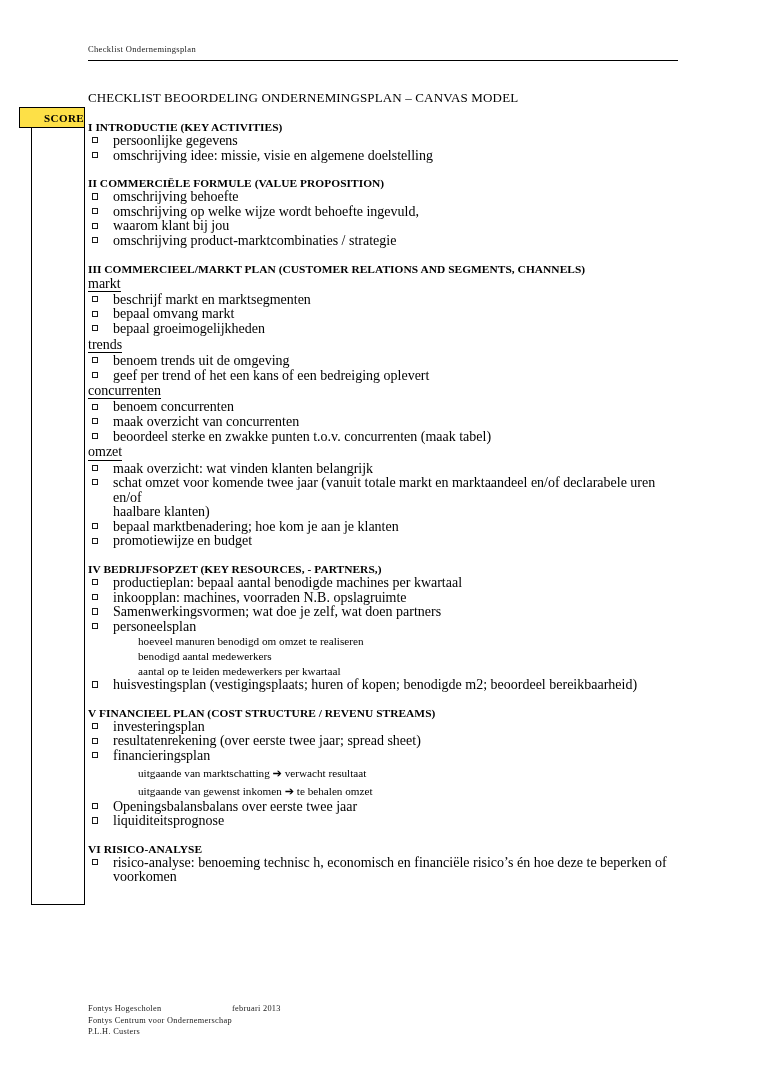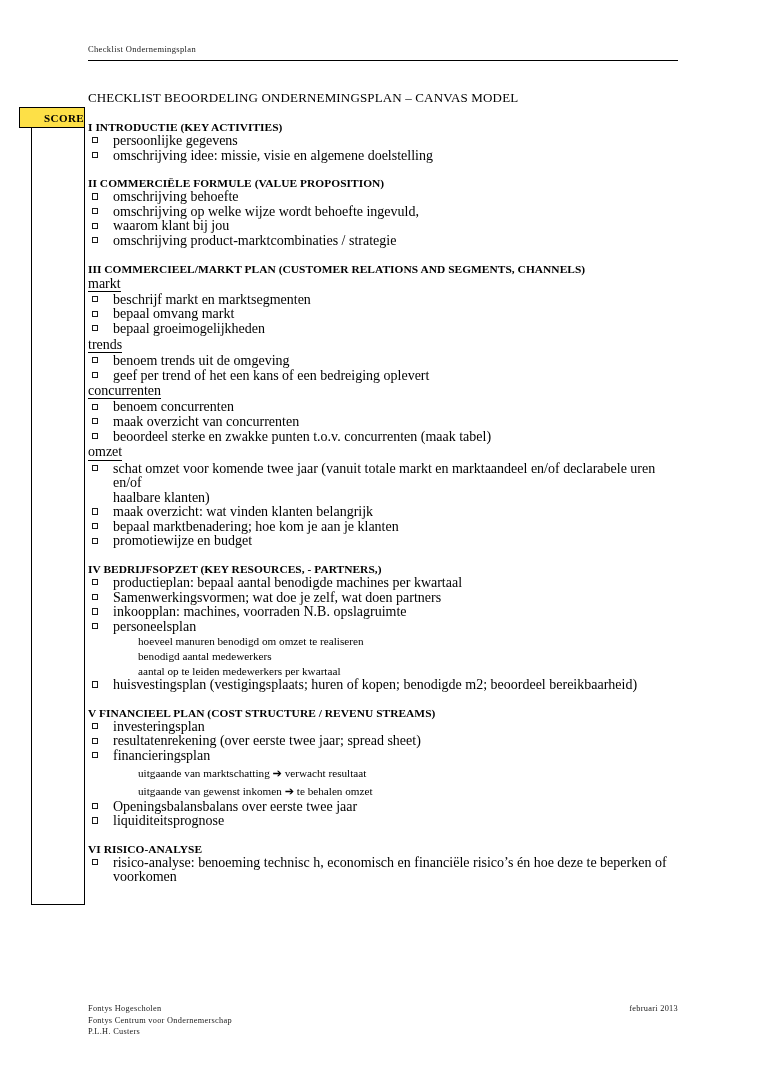--- a/index.html
+++ b/index.html
@@ -139,21 +139,20 @@
     position: absolute;
     left: 88px;
     top: 1003px;
     width: 590px;
     font-size: 8.3px;
     line-height: 11.5px;
     color: #1a1a1a;
   }
   .footer .row {
     display: flex;
-    justify-content: space-between;
     align-items: baseline;
   }
   .footer .left-lines div { white-space: nowrap; letter-spacing: 0.3px; }
   .footer .date { white-space: nowrap; letter-spacing: 0.3px; }
 </style>
 </head>
 <body>
 
 <div class="page-header">
   <div class="hdr-text">Checklist Ondernemingsplan</div>
@@ -250,54 +249,54 @@
       <span class="txt">maak overzicht van concurrenten</span>
     </div>
     <div class="item">
       <span class="box"></span>
       <span class="txt">beoordeel sterke en zwakke punten t.o.v. concurrenten (maak tabel)</span>
     </div>
 
     <div class="sub-head-wrap">
       <span class="sub-head">omzet</span>
     </div>
+    <div class="item">
+      <span class="box"></span>
+      <span class="txt">maak overzicht: wat vinden klanten belangrijk</span>
+    </div>
     <div class="item wrap">
       <span class="box"></span>
       <span class="txt">schat omzet voor komende twee jaar (vanuit totale markt en marktaandeel en/of declarabele uren en/of</span>
       <span class="cont">haalbare klanten)</span>
     </div>
     <div class="item">
       <span class="box"></span>
-      <span class="txt">maak overzicht: wat vinden klanten belangrijk</span>
-    </div>
-    <div class="item">
-      <span class="box"></span>
       <span class="txt">bepaal marktbenadering; hoe kom je aan je klanten</span>
     </div>
     <div class="item">
       <span class="box"></span>
       <span class="txt">promotiewijze en budget</span>
     </div>
   </div>
 
   <div class="gap"></div>
 
   <div class="section">
     <div class="sec-head">IV BEDRIJFSOPZET (KEY RESOURCES, - PARTNERS,)</div>
     <div class="item">
       <span class="box"></span>
       <span class="txt">productieplan: bepaal aantal benodigde machines per kwartaal</span>
     </div>
     <div class="item">
       <span class="box"></span>
+      <span class="txt">inkoopplan: machines, voorraden N.B. opslagruimte</span>
+    </div>
+    <div class="item">
+      <span class="box"></span>
       <span class="txt">Samenwerkingsvormen; wat doe je zelf, wat doen partners</span>
-    </div>
-    <div class="item">
-      <span class="box"></span>
-      <span class="txt">inkoopplan: machines, voorraden N.B. opslagruimte</span>
     </div>
     <div class="item">
       <span class="box"></span>
       <span class="txt">personeelsplan</span>
     </div>
     <div class="subitem">hoeveel manuren benodigd om omzet te realiseren</div>
     <div class="subitem">benodigd aantal medewerkers</div>
     <div class="subitem">aantal op te leiden medewerkers per kwartaal</div>
     <div class="item">
       <span class="box"></span>

